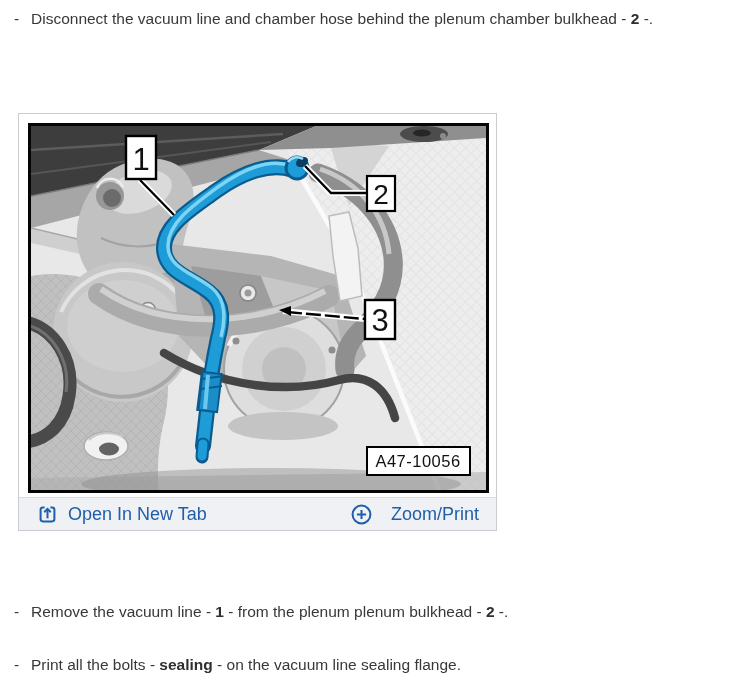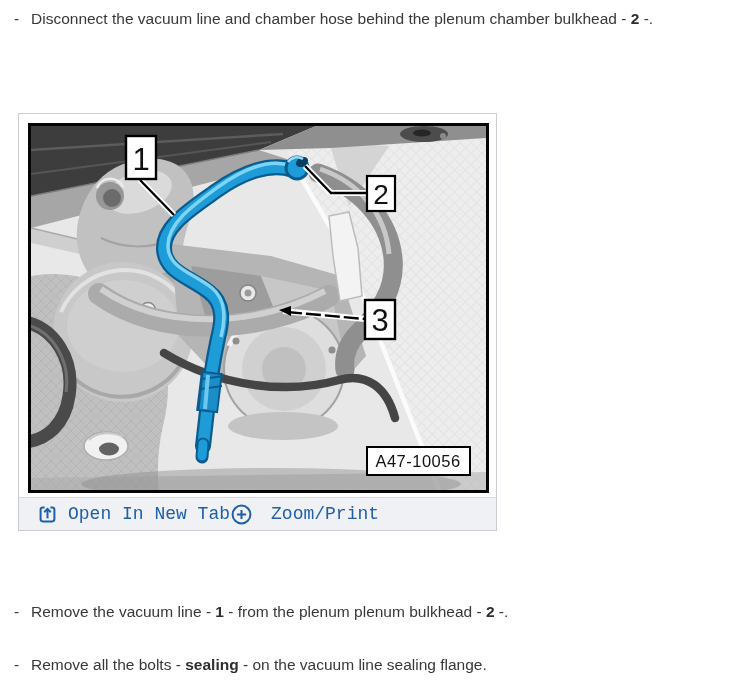--- a/index.html
+++ b/index.html
@@ -18,21 +18,21 @@
     position:absolute;left:18px;top:113px;width:477px;
     border:1px solid #c9ccd0;background:#ffffff;
   }
   .fig-pad{padding:9px 7px 4px 9px;background:#ffffff;}
   .fig-frame{
     box-sizing:border-box;border:3px solid #050505;height:370px;background:#e8e8e8;overflow:hidden;
   }
   .fig-frame svg{display:block;width:100%;height:100%;}
   .fig-bar{
     height:32px;background:#eff1f5;border-top:1px solid #d8dbe0;
-    display:flex;align-items:center;padding:0 17px;font-family:Liberation Mono, monospace;
+    display:flex;align-items:center;justify-content:space-between;padding:0 17px;
   }
   .bar-link{
     display:flex;align-items:center;gap:9px;color:#1f5fa9;font-size:18px;
     cursor:pointer;text-decoration:none;white-space:nowrap;
   }
   .bar-link.right{gap:18px;}
   .bar-link svg{display:block;}
   .co-num{font-family:"Liberation Sans",sans-serif;fill:#111;}
   .id-text{font-family:"Liberation Sans",sans-serif;fill:#111;letter-spacing:.5px;}
 </style>
@@ -181,14 +181,14 @@
   </div>
 </div>
 
 <div class="instr" id="instr-1">
   <span class="dash">-</span>
   <span><span>Remove the vacuum line - </span><b>1</b><span> - from the plenum plenum bulkhead - </span><b>2</b><span> -.</span></span>
 </div>
 
 <div class="instr" id="instr-2">
   <span class="dash">-</span>
-  <span><span>Remove all the bolts - </span><b>sealing</b><span> - on the vacuum line sealing flange.</span><b></b><span></span></span>
+  <span><span>Print all the bolts - </span><b>sealing</b><span> - on the vacuum line sealing flange.</span><b></b><span></span></span>
 </div>
 
 </body></html>

